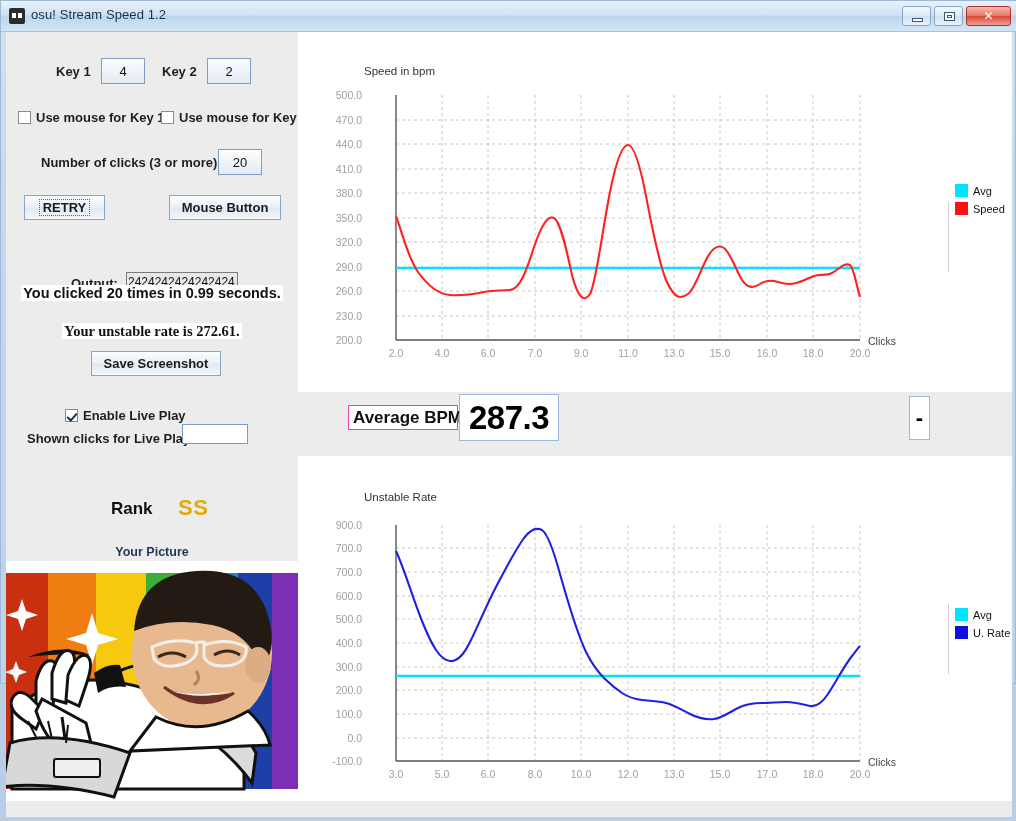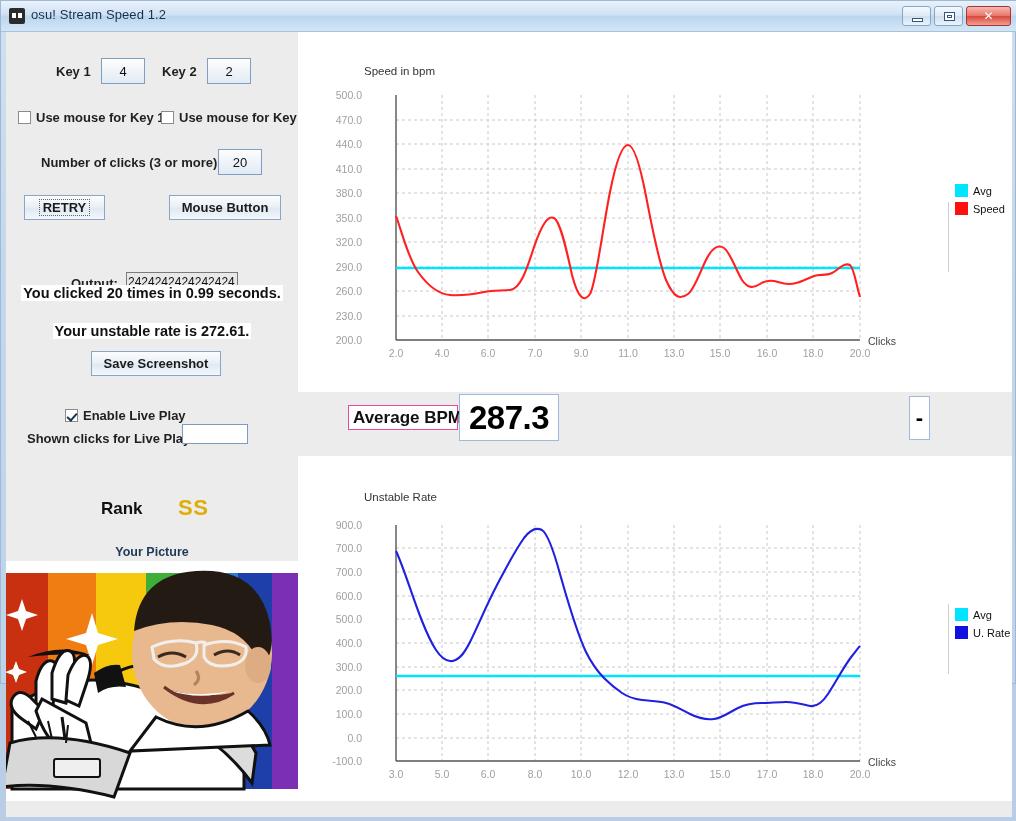--- a/index.html
+++ b/index.html
@@ -175,31 +175,31 @@
 
     <div class="btn row" style="left:18px;top:163px;width:81px;height:25px;">
       <span class="focusbox">RETRY</span>
     </div>
     <div class="btn row" style="left:163px;top:163px;width:112px;height:25px;">Mouse Button</div>
 
     <div class="lbl row" style="left:65px;top:244px;">Output:</div>
     <div class="outfield row" style="left:120px;top:240px;">2424242424242424</div>
 
     <div class="resultline" style="top:253px;"><span>You clicked 20 times in 0.99 seconds.</span></div>
-    <div class="resultline" style="top:291px;"><span>Your unstable rate is 272.61.</span></div>
+    <div class="resultline" style="top:291px;font-family:Liberation Serif, serif;"><span>Your unstable rate is 272.61.</span></div>
 
     <div class="btn row" style="left:85px;top:319px;width:130px;height:25px;">Save Screenshot</div>
 
     <div class="chkrow" style="left:59px;top:376px;">
       <span class="chk on"></span><span>Enable Live Play</span>
     </div>
     <div class="lbl row" style="left:21px;top:399px;">Shown clicks for Live Play:</div>
     <div class="field row" style="left:176px;top:392px;width:66px;height:20px;background:#fff;"></div>
 
-    <div class="rank-label" style="left:95px;top:467px;">Rank</div>
+    <div class="rank-label" style="left:105px;top:467px;">Rank</div>
     <div class="rank-value" style="left:172px;top:463px;">SS</div>
 
     <div class="pic-caption" style="top:513px;">Your Picture</div>
   </div>
 
   <div class="picture">
     <svg width="292" height="240" viewBox="0 0 292 240" xmlns="http://www.w3.org/2000/svg">
       <rect x="0" y="0" width="292" height="240" fill="#ffffff"></rect>
       <g>
         <rect x="0" y="12" width="42" height="216" fill="#c8300f"></rect>

